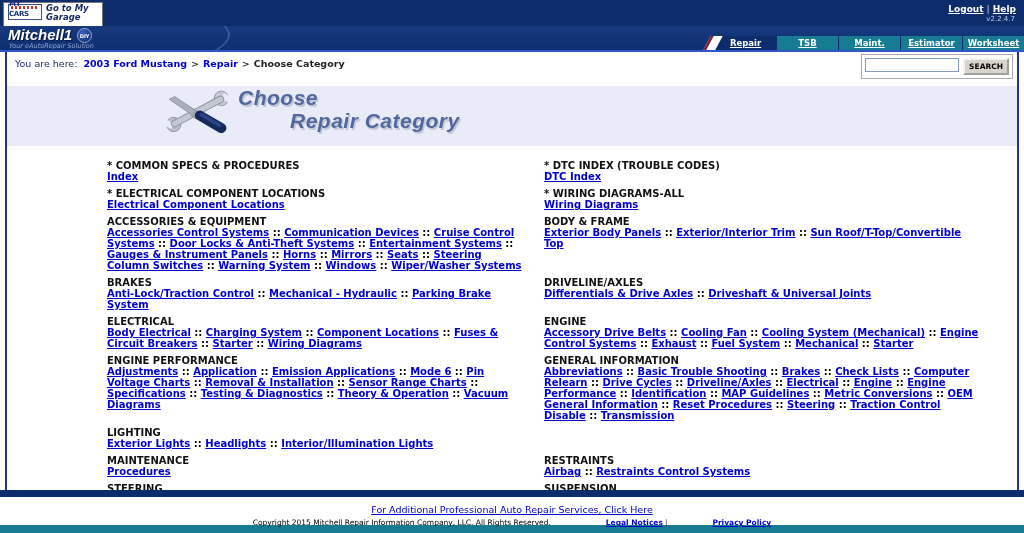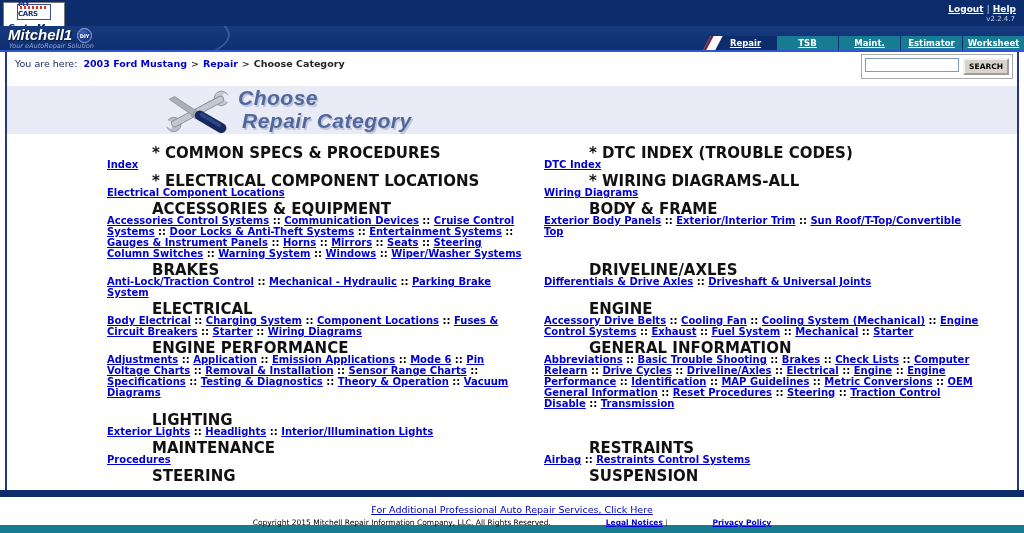--- a/index.html
+++ b/index.html
@@ -3,21 +3,21 @@
 <meta charset="utf-8">
 <style>
   * { box-sizing: border-box; margin: 0; padding: 0; }
   html,body { width: 1024px; height: 533px; overflow: hidden; }
   body { font-family: "DejaVu Sans", sans-serif; background: #fff; position: relative; }
   a { cursor: pointer; }
 
   
   .topbar { height: 26px; background: #0c2c6c; position: relative; }
   .garage-btn { position: absolute; left: 3px; top: 2px; height: 40px; background: #fff;
-    border: 1px solid #777; display: flex; align-items: center; gap: 4px; padding: 1px 4px; cursor: pointer; flex-direction: column; }
+    border: 1px solid #777; display: flex; gap: 4px; padding: 1px 4px; cursor: pointer; }
   .plate { width: 34px; height: 16px; border: 1px solid #38508f; background: #fdfdfd; position: relative;
     display: flex; align-items: flex-end; justify-content: center; }
   .plate::before { content: ""; position: absolute; top: 1px; left: 2px; right: 2px; height: 3px;
     background: repeating-linear-gradient(90deg,#c33 0 2px,#fff 2px 4px); }
   .plate-text { font-size: 7px; font-weight: bold; color: #1a2f7a; line-height: 10px; letter-spacing: -0.3px; }
   .garage-label { font-size: 8.5px; font-weight: bold; font-style: italic; color: #12275f; line-height: 9px; width: 52px; }
   .session-links { position: absolute; right: 8px; top: 4px; font-size: 9px; font-weight: bold; color: #fff; text-align: center; }
   .session-links a { color: #fff; text-decoration: underline; }
   .session-links .bar { color: #9fb0d8; margin: 0 3px; }
   .version { position: absolute; right: 9px; top: 15px; font-size: 7px; color: #c4cfe8; }
@@ -55,33 +55,33 @@
   .bc-link { color: #0000cc; font-weight: bold; }
   .bc-sep { color: #333; font-weight: bold; margin: 0 4px; }
   .bc-current { color: #222; font-weight: bold; }
   .search-box { position: absolute; right: 4px; top: 2px; display: flex; align-items: flex-start; gap: 4px;
     border: 1px solid #aaa; background: #fff; padding: 3px; }
   .search-input { width: 94px; height: 14px; border: 1px solid #7f9db9; font-size: 9px; padding: 0 2px; }
   .search-btn { height: 17px; font-family: "DejaVu Sans", sans-serif; font-size: 7.5px; font-weight: bold;
     background: #d8d4cc; border: 2px outset #f4f2ee; padding: 0 4px; cursor: pointer; color: #000; }
 
   
-  .banner { margin-top: 8px; height: 48px; background: #e9ecf7; position: relative; }
+  .banner { margin-top: 8px; height: 60px; background: #e9ecf7; position: relative; }
   .tools-icon { position: absolute; left: 155px; top: 2px; }
   .banner-title { position: absolute; left: 231px; top: 0; font-family: "Liberation Sans", sans-serif;
     font-size: 21px; font-weight: bold; font-style: italic; color: #51689f; line-height: 23px;
     text-shadow: 1.5px 1.5px 0 #c2c7d8; letter-spacing: 0.5px; }
-  .banner-title .l2 { padding-left: 4px; }
+  .banner-title .l2 { padding-left: 4px; margin-left: 48px; }
 
   
   .cats { margin-top: 14px; padding-left: 100px; padding-right: 14px; }
   .cat-row { display: flex; margin-bottom: 6px; }
   .cat-cell.left { width: 415px; margin-right: 22px; }
   .cat-cell.right { width: 440px; }
-  .cat-heading { font-size: 15px; font-weight: bold; color: #111; line-height: 11px; margin-left: 45px; }
+  .cat-heading { font-size: 10px; font-weight: bold; color: #111; line-height: 11px; }
   .cat-links { font-size: 10px; font-weight: bold; line-height: 11px; }
   .cat-link { color: #0000cc; text-decoration: underline; }
   .sep { color: #000; }
 
   
   .navy-bar { height: 7px; background: #0c2c6c; }
   .footer { height: 28px; background: #fff; text-align: center; padding-top: 1px; }
   .footer-line1 a { font-size: 9.5px; color: #0000cc; text-decoration: underline; }
   .footer-line2 { font-size: 7.5px; color: #000; margin-top: 1px; }
   .footer-line2 a { color: #0000cc; font-weight: bold; text-decoration: underline; padding-left: 43px; }

